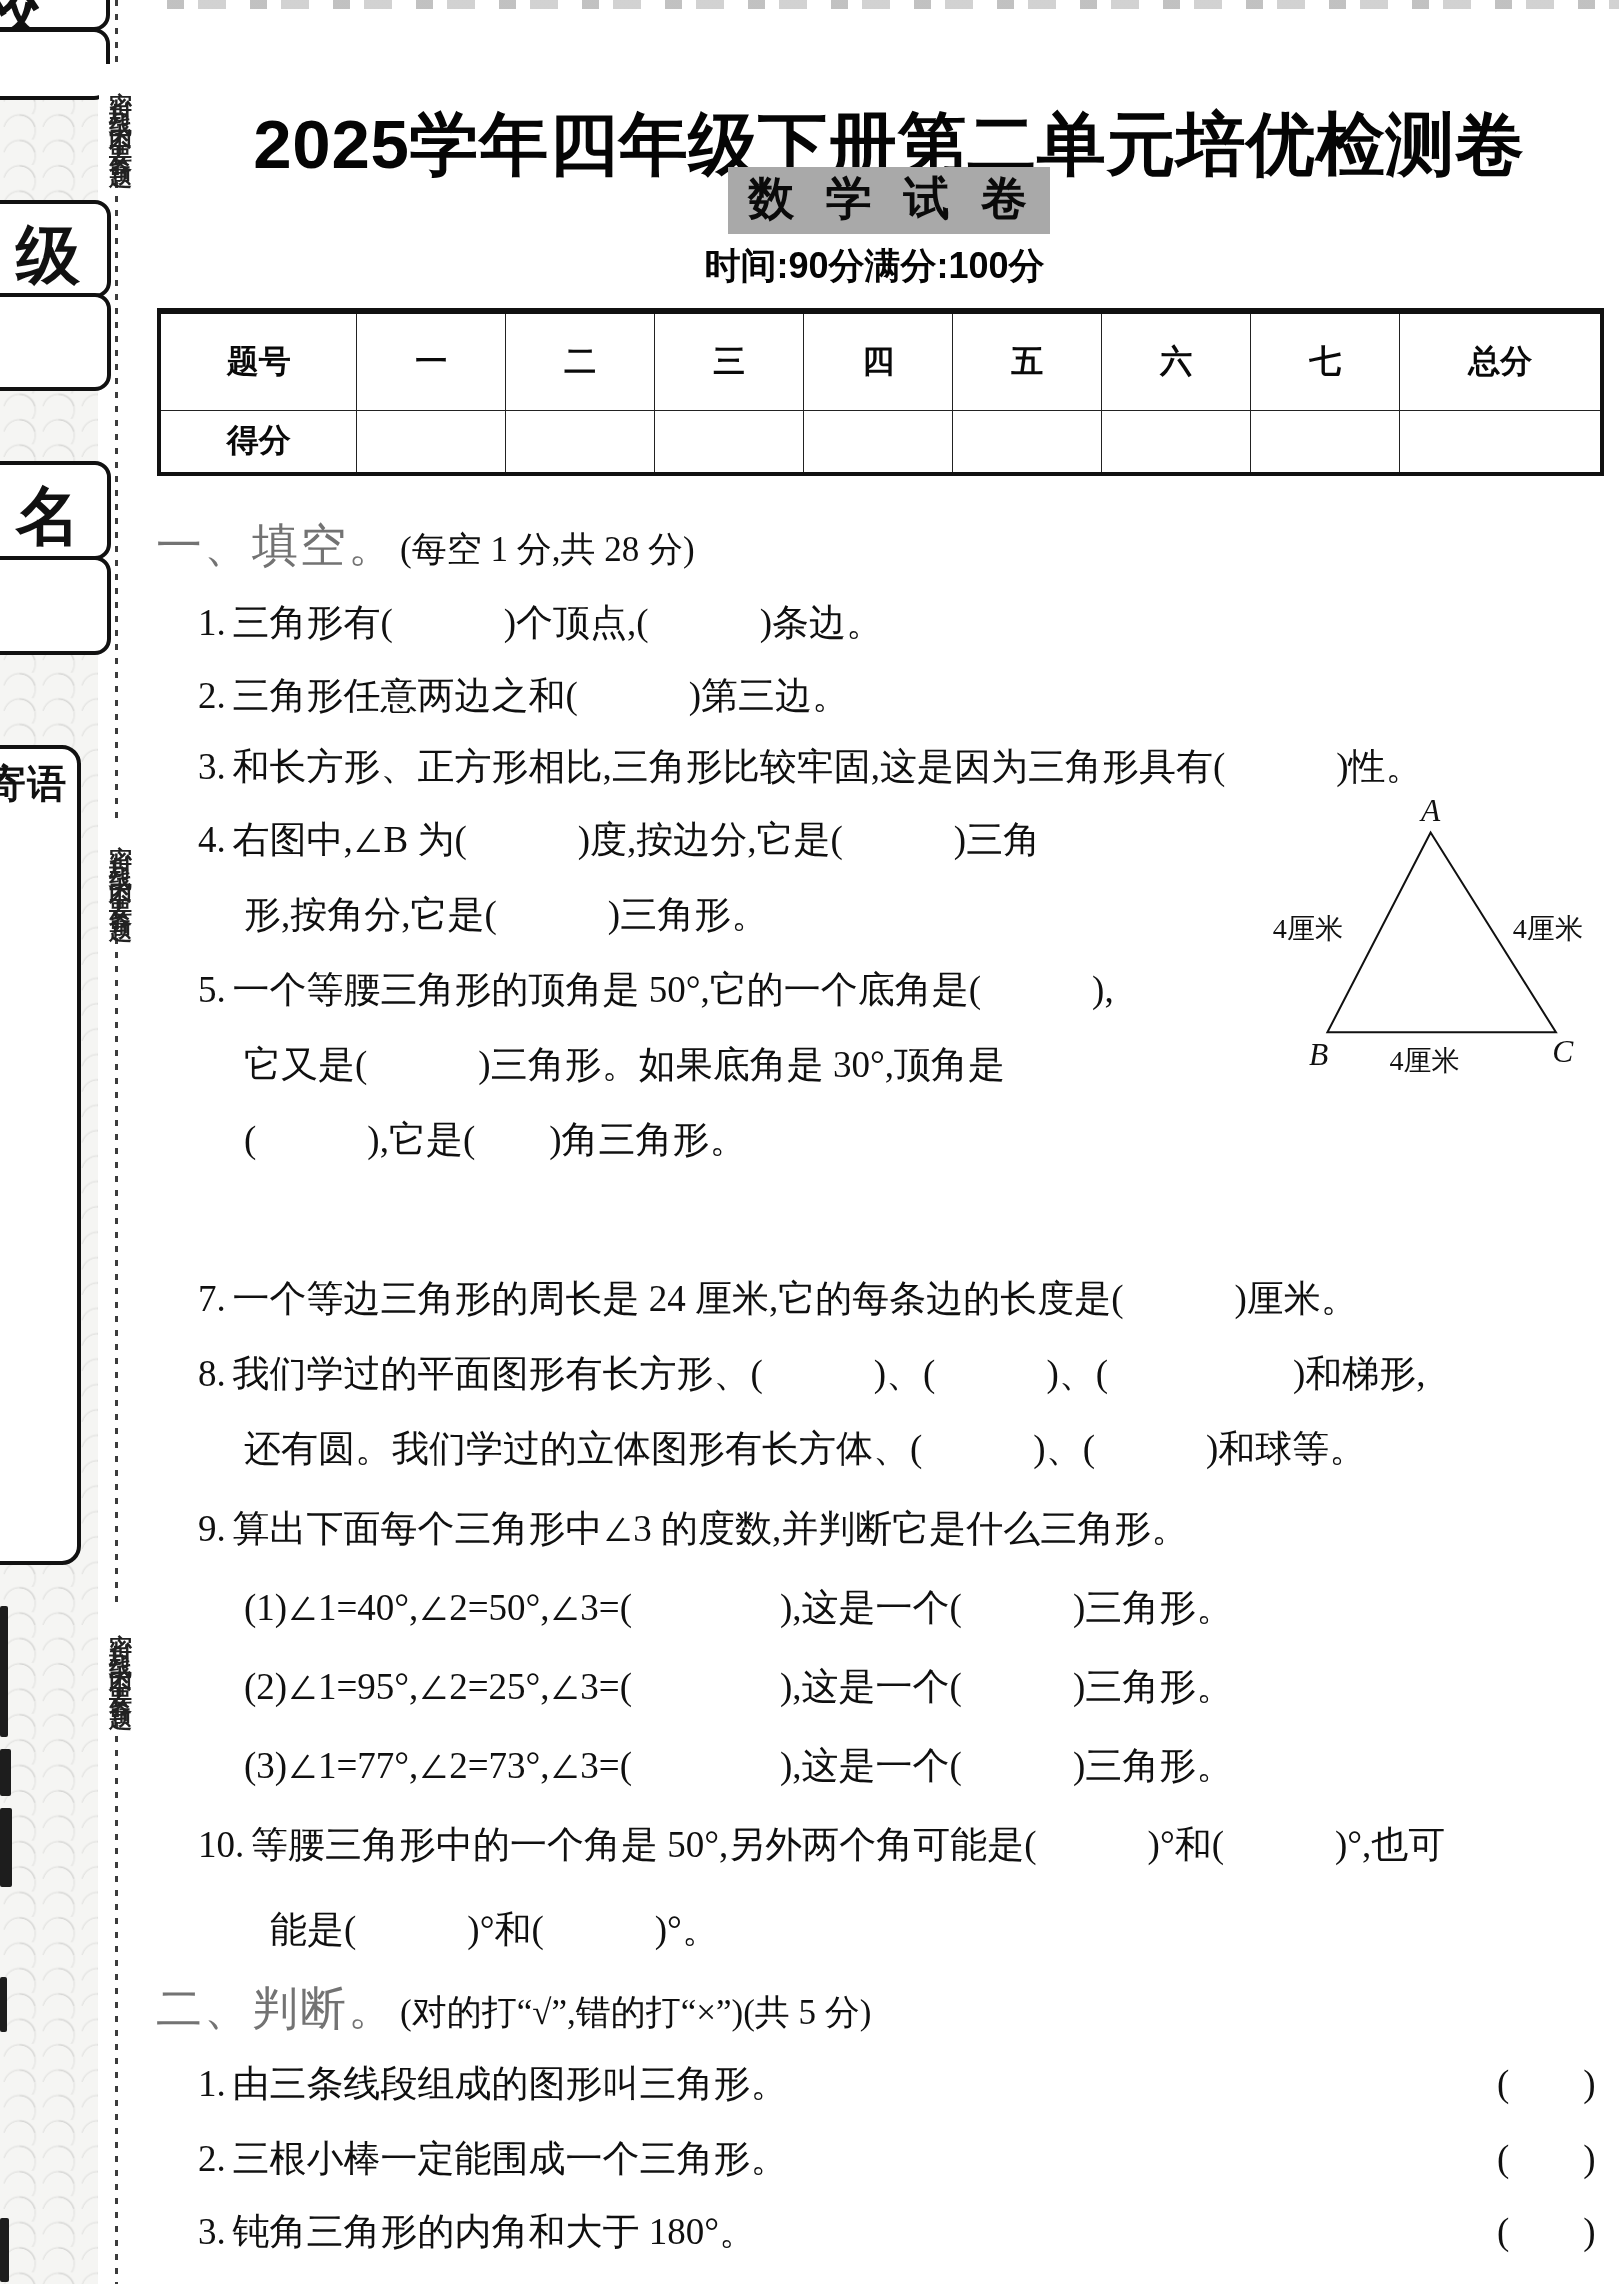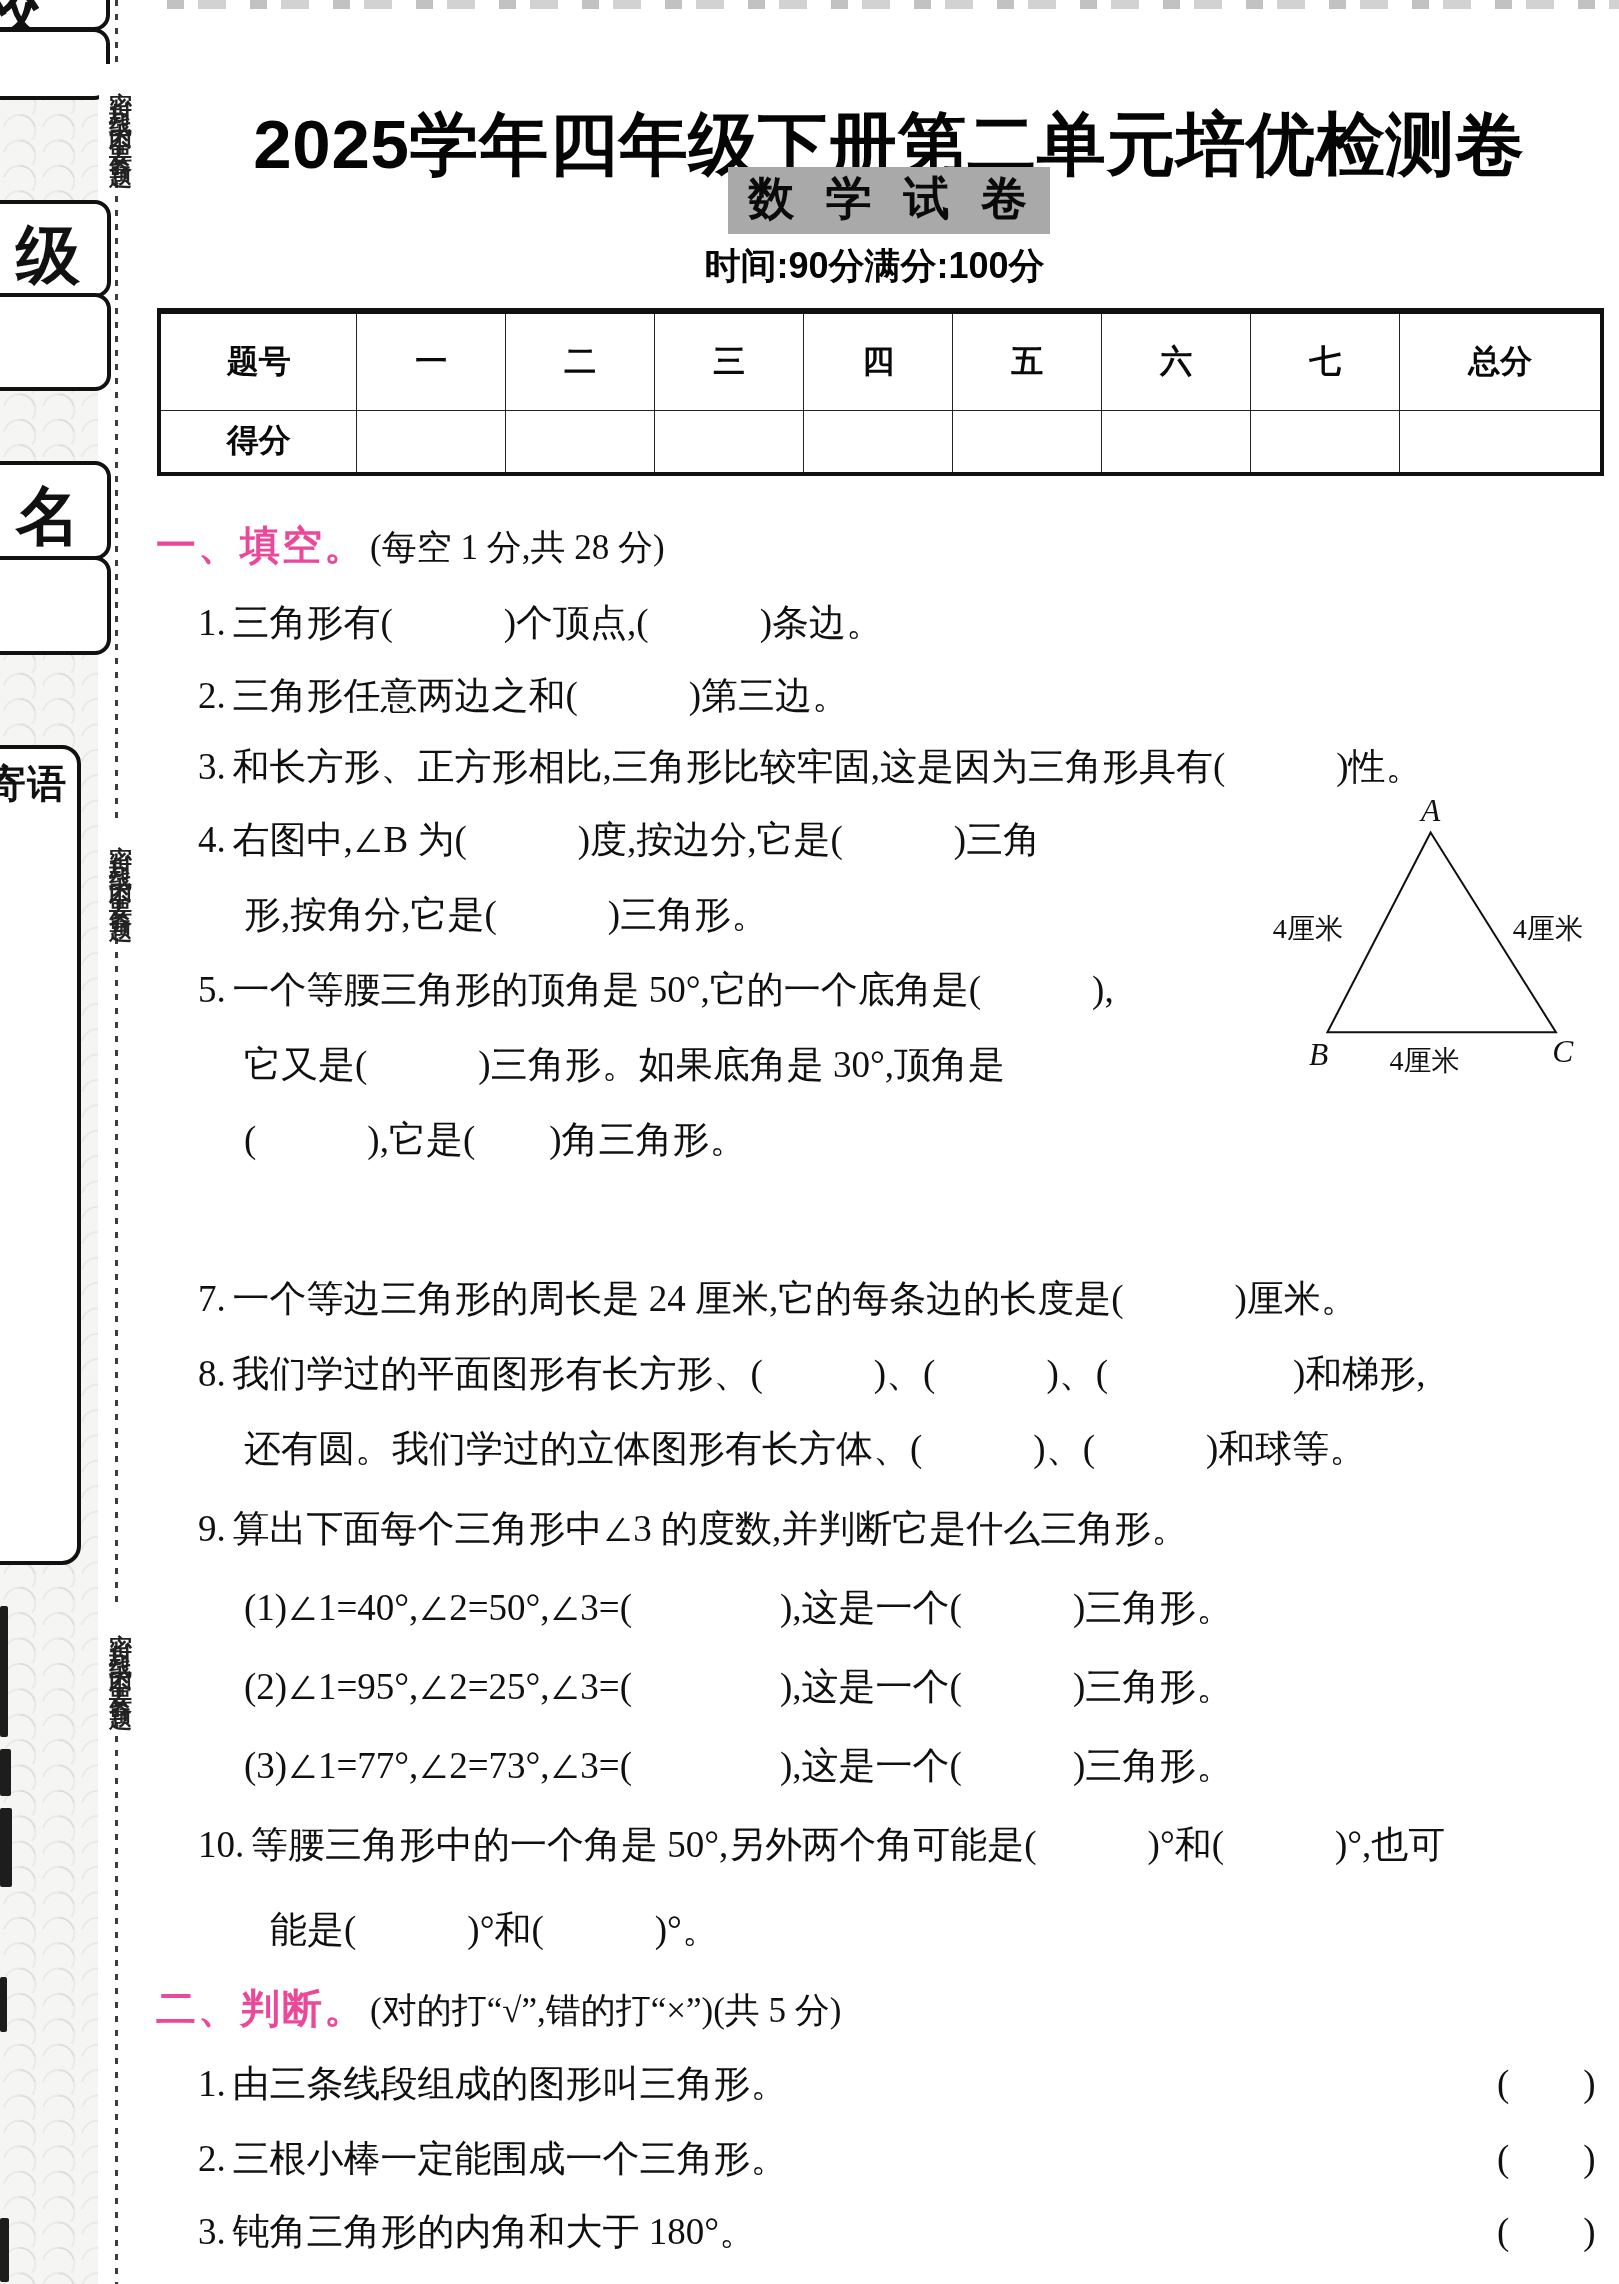--- a/index.html
+++ b/index.html
@@ -60,21 +60,21 @@
     font-family:"Liberation Sans", sans-serif;font-weight:bold;font-size:32px;color:#0a0a0a;
     text-align:center;vertical-align:middle;}
   table.score{border:4px solid #111;border-top:6px solid #111;border-bottom:4.7px solid #111;}
   table.score tr.r1{height:99px;} table.score tr.r2{height:64px;}
   .c0{width:193px;} .cm{width:146px;} .c8{width:198px;}
 
   .ln{position:absolute;left:0;width:100%;box-sizing:border-box;font-size:37px;line-height:43px;
     white-space:nowrap;color:#101010;}
   .ind1{padding-left:42px;} .ind2{padding-left:88px;} .ind2b{padding-left:114px;}
   .qn{margin-right:6.7px;}
-  .sechead .h{font-family:"Liberation Sans", sans-serif;font-weight:bold;font-size:40px;letter-spacing:2px;color:#ec4899;}
+  .sechead .h{font-family:"Liberation Sans", sans-serif;font-weight:normal;font-size:46px;letter-spacing:2px;color:#737373;}
   .sechead .note{font-size:35px;margin-left:4px;text-align:center;}
   .jparen{position:absolute;left:1341px;top:0;}
 
   .fig{position:absolute;left:1093px;top:789px;}
   .fig text{fill:#111;font-family:"Liberation Serif", serif;}
   .fig .vx{font-style:italic;font-size:47px;}
   .fig .side{font-size:42px;}
 </style>
 </head>
 <body>

